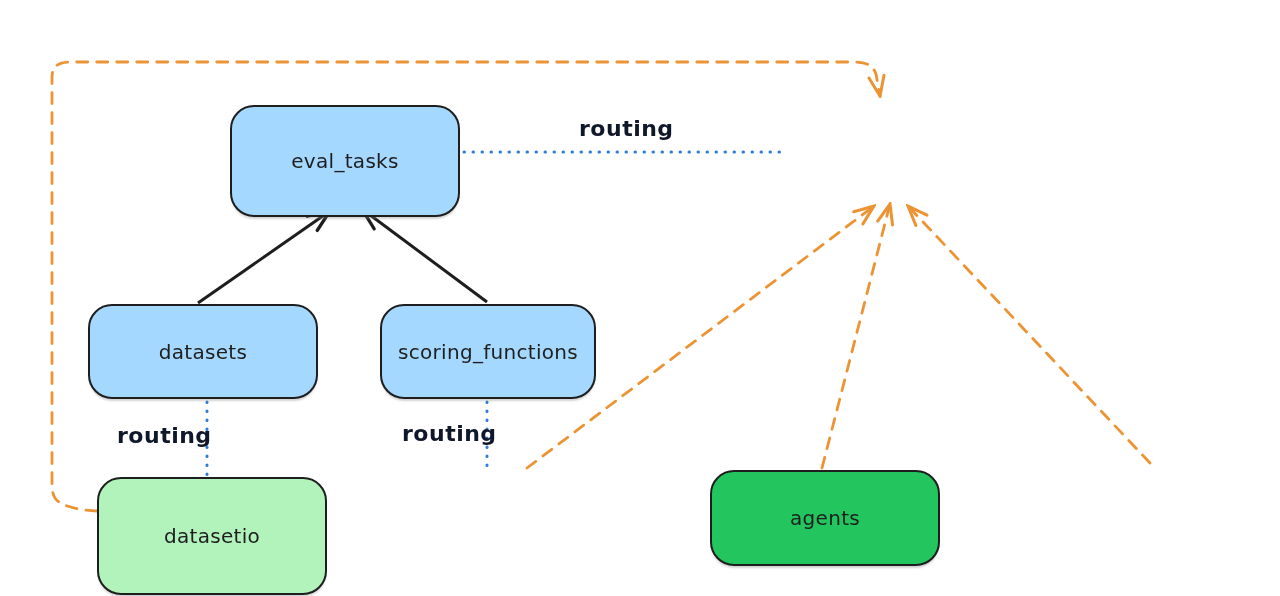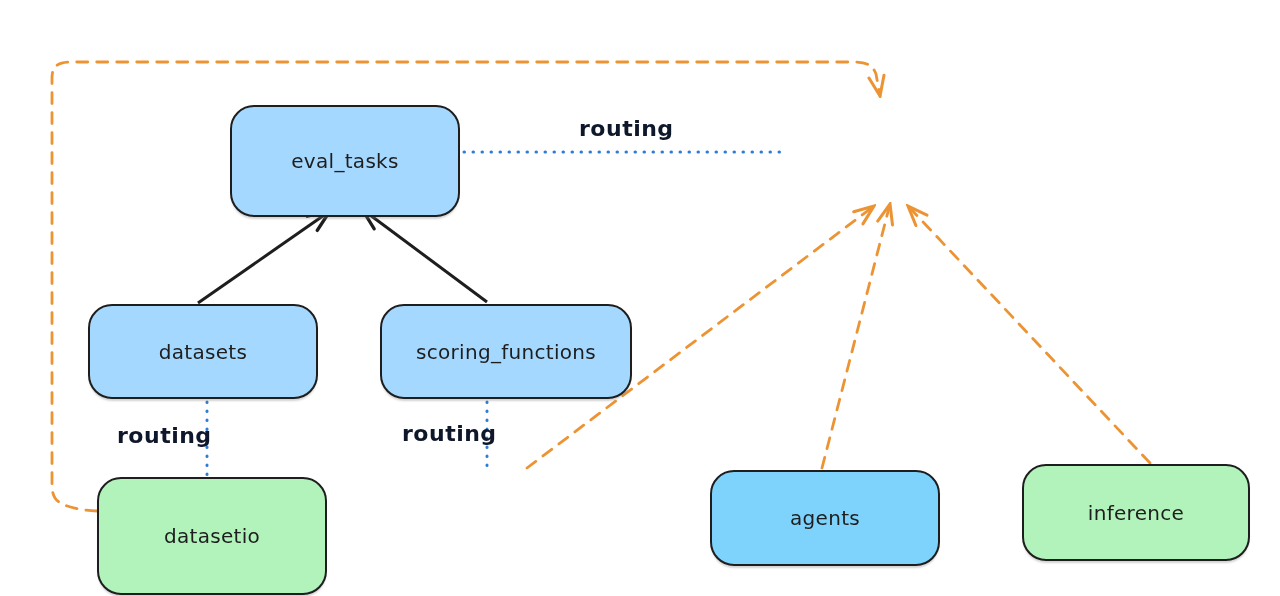--- a/index.html
+++ b/index.html
@@ -42,21 +42,21 @@
   .node__label {
     font-size: 20px;
     color: #1e1e1e;
     letter-spacing: 0.3px;
     white-space: nowrap;
   }
   
   .pos-eval-tasks        { left: 230px;  top: 105px; width: 230px; height: 112px; justify-content: center; }
   .pos-eval              { left: 786px;  top: 103px; width: 228px; height: 96px; }
   .pos-datasets          { left: 88px;   top: 304px; width: 230px; height: 95px; }
-  .pos-scoring-functions { left: 380px;  top: 304px; width: 252px; height: 95px; }
+  .pos-scoring-functions { left: 380px;  top: 304px; width: 216px; height: 95px; }
   .pos-datasetio         { left: 97px;   top: 477px; width: 230px; height: 118px; }
   .pos-scoring           { left: 387px;  top: 471px; width: 231px; height: 95px; }
   .pos-agents            { left: 710px;  top: 470px; width: 230px; height: 96px; }
   .pos-inference         { left: 1022px; top: 464px; width: 228px; height: 97px; }
 
   .edge-label {
     position: absolute;
     color: #0f172a;
     font-size: 22px;
     font-weight: bold;
@@ -106,25 +106,22 @@
 
   <div class="node pos-scoring-functions" style="background-color: rgb(165, 216, 255);">
     <span class="node__label">scoring_functions</span>
   </div>
 
   <div class="node pos-datasetio" style="background-color: rgb(178, 242, 187);">
     <span class="node__label">datasetio</span>
   </div>
 
 
-  <div class="node pos-agents" style="background-color: #7dd3fc;">
+  <div class="node pos-agents" style="background-color: #22c55e;">
     <span class="node__label">agents</span>
   </div>
 
-  <div class="node pos-inference" style="background-color: rgb(178, 242, 187);">
-    <span class="node__label">inference</span>
-  </div>
 
   <div class="edge-label pos-lbl-routing-top">routing</div>
   <div class="edge-label pos-lbl-routing-left">routing</div>
   <div class="edge-label pos-lbl-routing-mid">routing</div>
 
 </div>
 
 </body></html>

